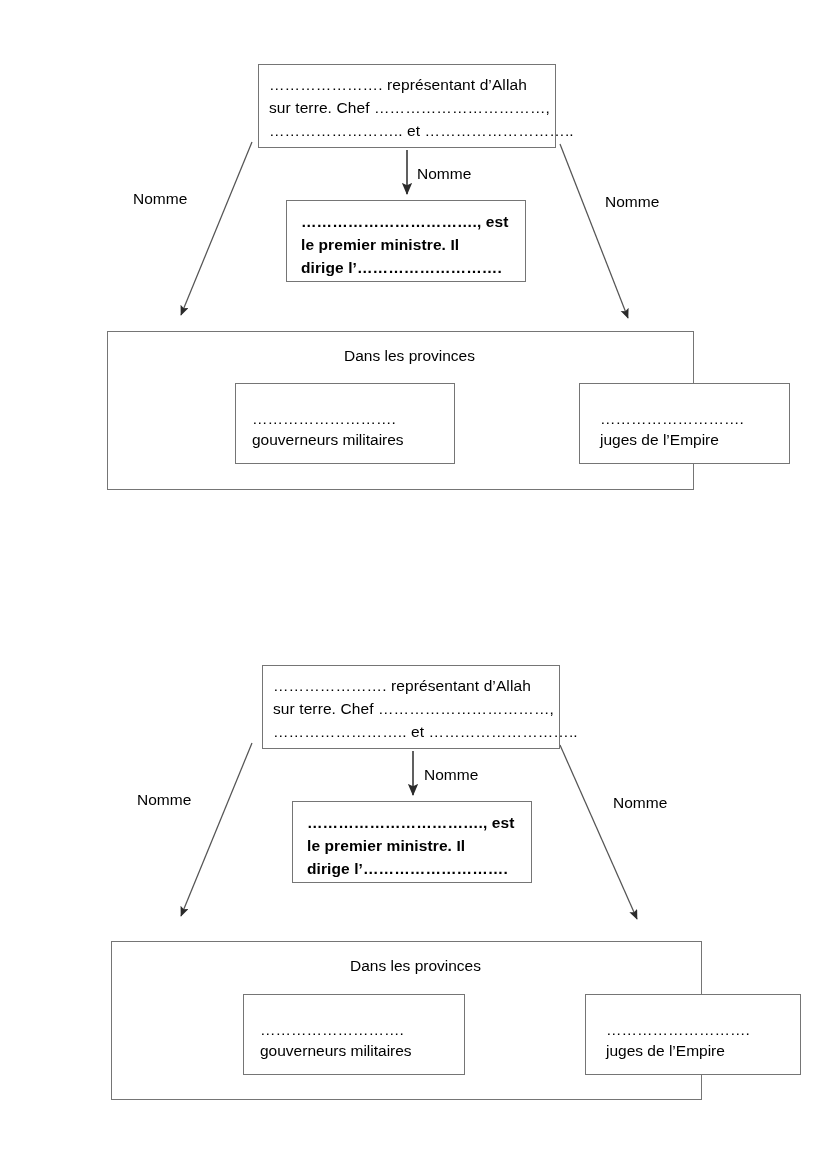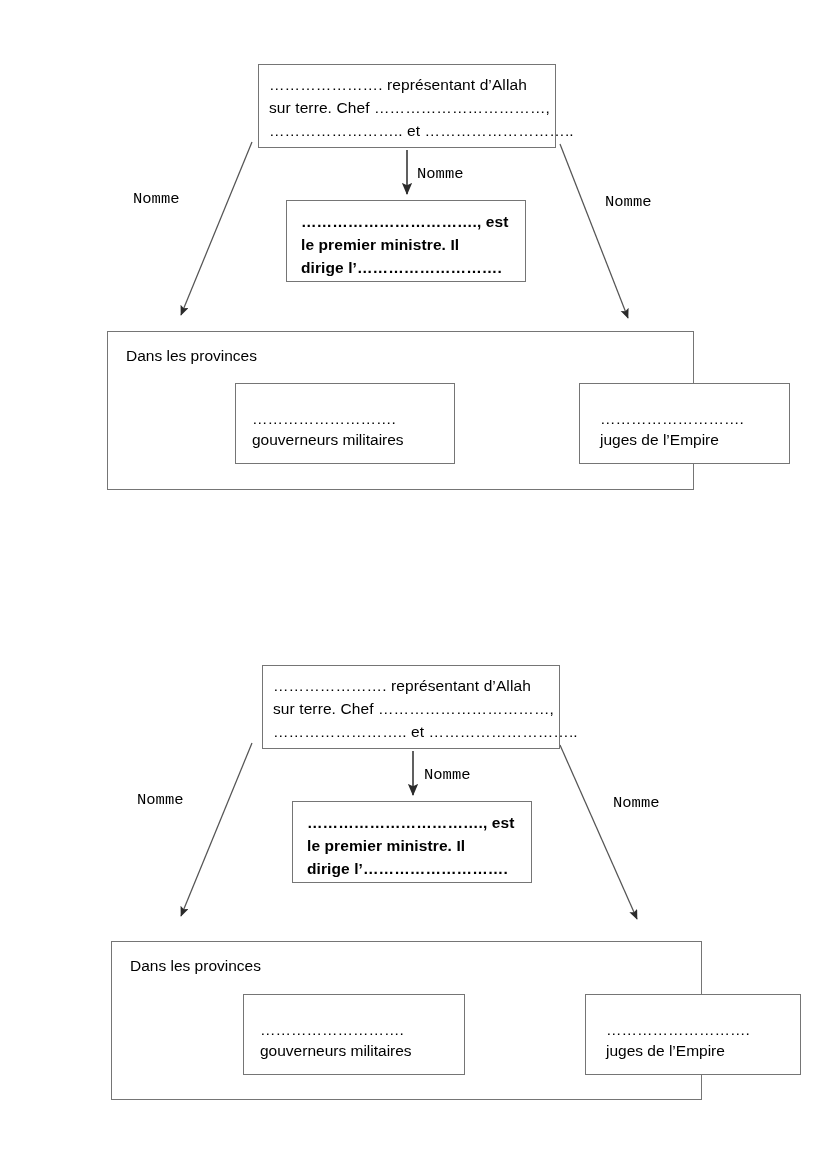--- a/index.html
+++ b/index.html
@@ -76,44 +76,44 @@
 
   .line {
     font-size: 15.5px;
     line-height: 23px;
     letter-spacing: 0.1px;
     white-space: nowrap;
   }
 
   .provinces-title {
     position: absolute;
-    left: 18px;
+    left: 8px;
     top: 14px;
     width: 587px;
+    text-align: center;
     font-size: 15.5px;
     line-height: 20px;
   }
 
   .inner-text {
     position: absolute;
     left: 16px;
     bottom: 13px;
     font-size: 15.5px;
     line-height: 21px;
   }
   .inner-text-judge {
     left: 20px;
   }
 
   .nomme {
     position: absolute;
     font-size: 15.5px;
     line-height: 18px;
     white-space: nowrap;
-    font-family: Liberation Mono, monospace;
   }
   .nomme-left  { left: 133px; top: 156px; }
   .nomme-mid   { left: 417px; top: 131px; }
   .nomme-right { left: 605px; top: 159px; }
 
   svg.arrows {
     position: absolute;
     left: 0;
     top: 0;
     width: 828px;

